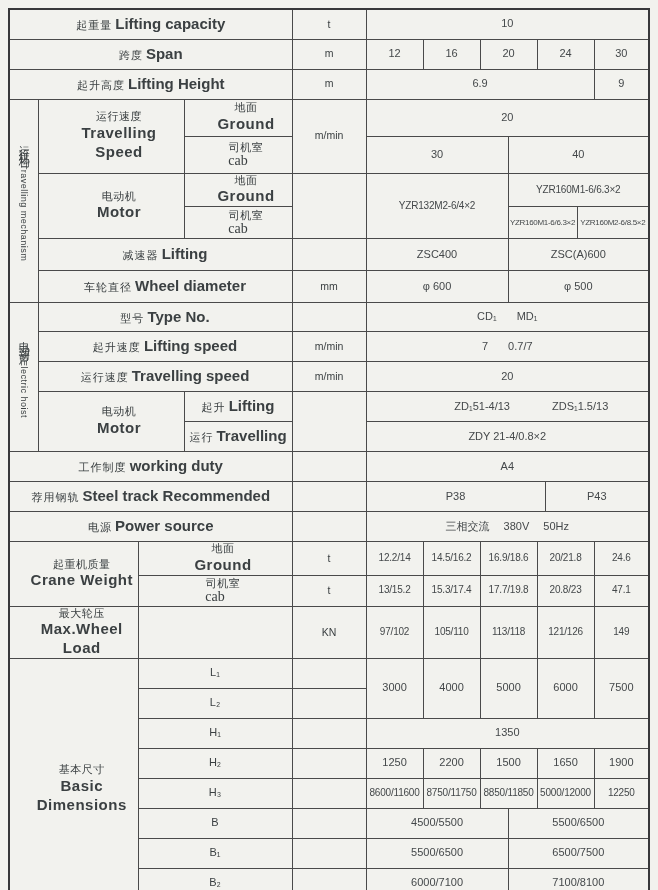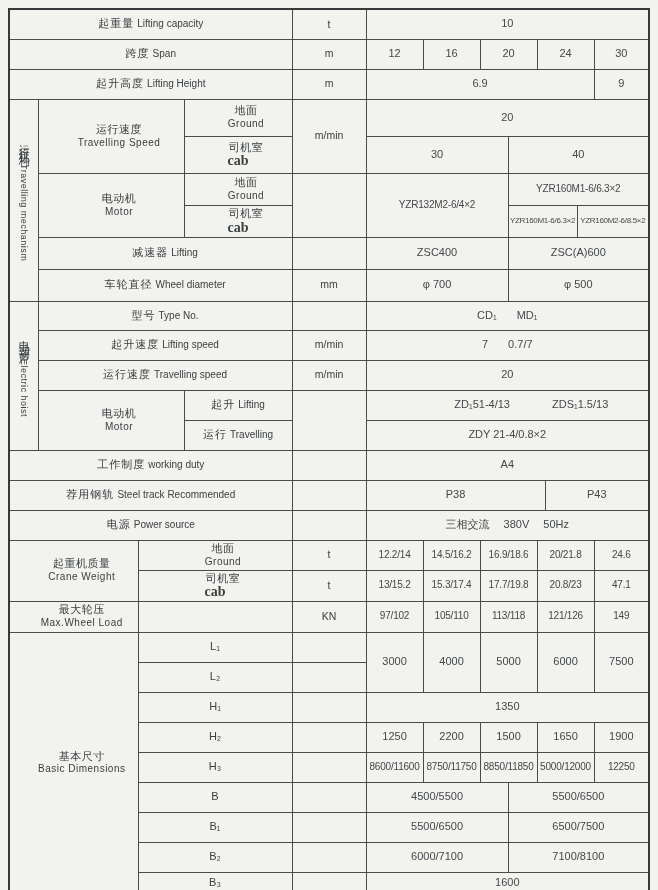--- a/index.html
+++ b/index.html
@@ -22,23 +22,23 @@
   td {
     border:1px solid #4a4a4a;
     text-align:center;
     vertical-align:middle;
     font-size:11px;
     padding:0 1px;
     overflow:hidden;
     line-height:1.25;
   }
   .zh { font-size:11px; letter-spacing:1px; }
-  .en { font-size:10px; }
+  .en { font-size:15px;font-weight:bold; }
   .two-line .zh, .two-line .en { display:block; letter-spacing:0.5px;padding-left:16px; }
-  .cab-en { display:block; font-family:"Liberation Serif", serif; font-size:14px; line-height:1;font-weight:bold; }
+  .cab-en { display:block; font-family:"Liberation Serif", serif; font-size:14px; line-height:1; }
   .unit { font-size:10.5px; }
   .val { font-size:11px; color:#44484a; }
   .sm { font-size:10px; letter-spacing:-0.2px; }
   .xs { font-size:8px; letter-spacing:-0.3px; padding:0; }
   .pair { display:flex; justify-content:center; align-items:center; gap:20px; }
   .pair-wide { display:flex; justify-content:center; align-items:center; gap:42px;margin-left:48px; }
   .triple { display:flex; justify-content:center; align-items:center; gap:14px; }
   
   .vcell { padding:0; }
   .vwrap {
@@ -165,21 +165,21 @@
   <td colspan="3" class="val">ZSC400</td>
   <td colspan="5" class="val">ZSC(A)600</td>
 </tr>
 
 <tr style="height:32px">
   <td colspan="3">
     <span class="zh">车轮直径</span>
     <span class="en">Wheel diameter</span>
   </td>
   <td class="unit">mm</td>
-  <td colspan="3" class="val">φ 700</td>
+  <td colspan="3" class="val">φ 600</td>
   <td colspan="5" class="val">φ 500</td>
 </tr>
 
 <tr style="height:29px">
   <td rowspan="5" class="vcell">
     <div class="vwrap">
       <span class="vzh">电动葫芦</span>
       <span class="ven">Electric hoist</span>
     </div>
   </td>

